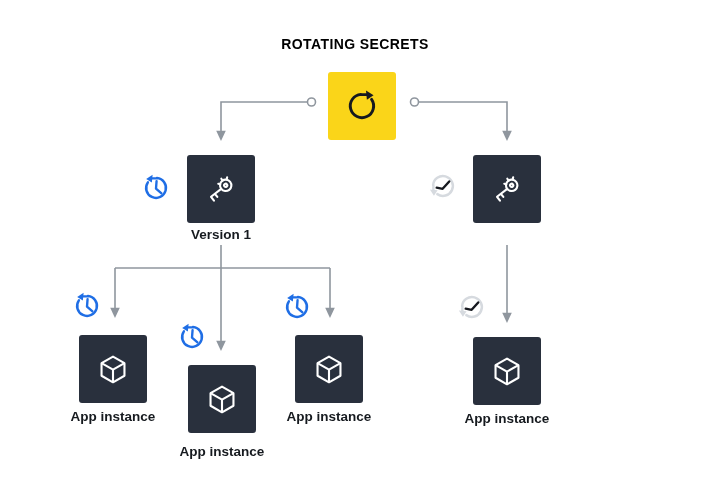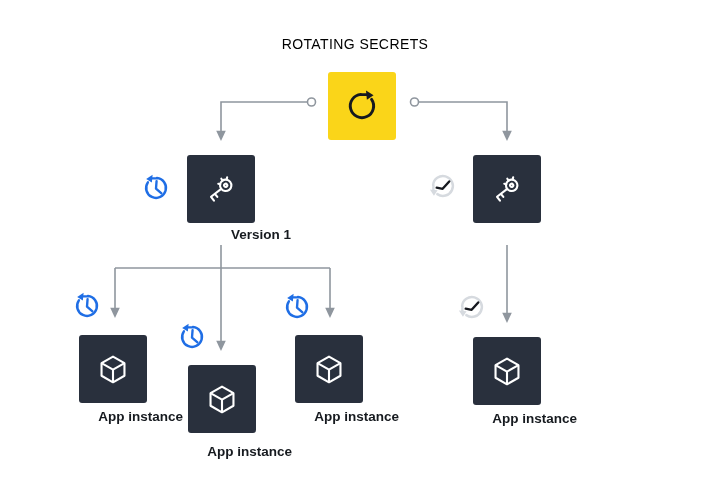--- a/index.html
+++ b/index.html
@@ -2,31 +2,31 @@
 <html><head>
 <meta charset="utf-8">
 <style>
   html,body{margin:0;padding:0;background:#fff;}
   .stage{
     position:relative;width:703px;height:487px;background:#fff;
     font-family:"Liberation Sans",sans-serif;overflow:hidden;
   }
   .title{
     position:absolute;left:203px;top:36px;width:304px;text-align:center;
-    font-weight:normal;font-size:14px;letter-spacing:.4px;color:#000;
+    font-weight:bold;font-size:14px;letter-spacing:.4px;color:#000;
   }
   svg.wires{position:absolute;left:0;top:0;z-index:1;}
   .node{
     position:absolute;width:68px;height:68px;border-radius:3px;
     display:flex;align-items:center;justify-content:center;z-index:2;
   }
   .node.dark{background:#29303D;color:#FFFFFF;}
   .node.yellow{background:#FAD519;color:#16191F;}
   .lbl{
-    position:absolute;width:140px;text-align:right;font-weight:bold;
+    position:absolute;width:140px;text-align:center;font-weight:bold;
     font-size:13.5px;color:#161A1F;z-index:2;
   }
   .clock{position:absolute;width:34px;height:34px;z-index:3;}
   .clock.blue{color:#1F6EE5;}
   .clock.gray{color:#D6DADF;}
   .defs{position:absolute;width:0;height:0;overflow:hidden;}
 </style>
 </head>
 <body>
 

